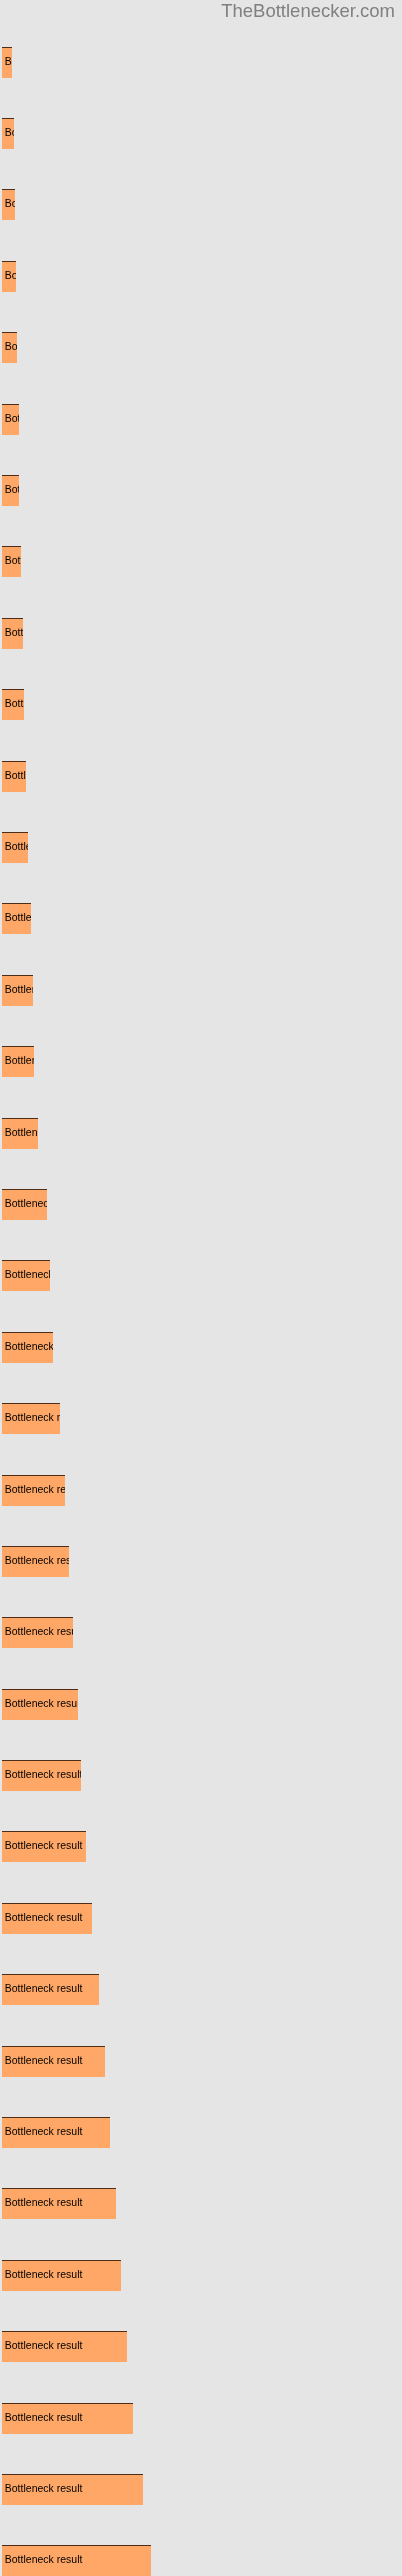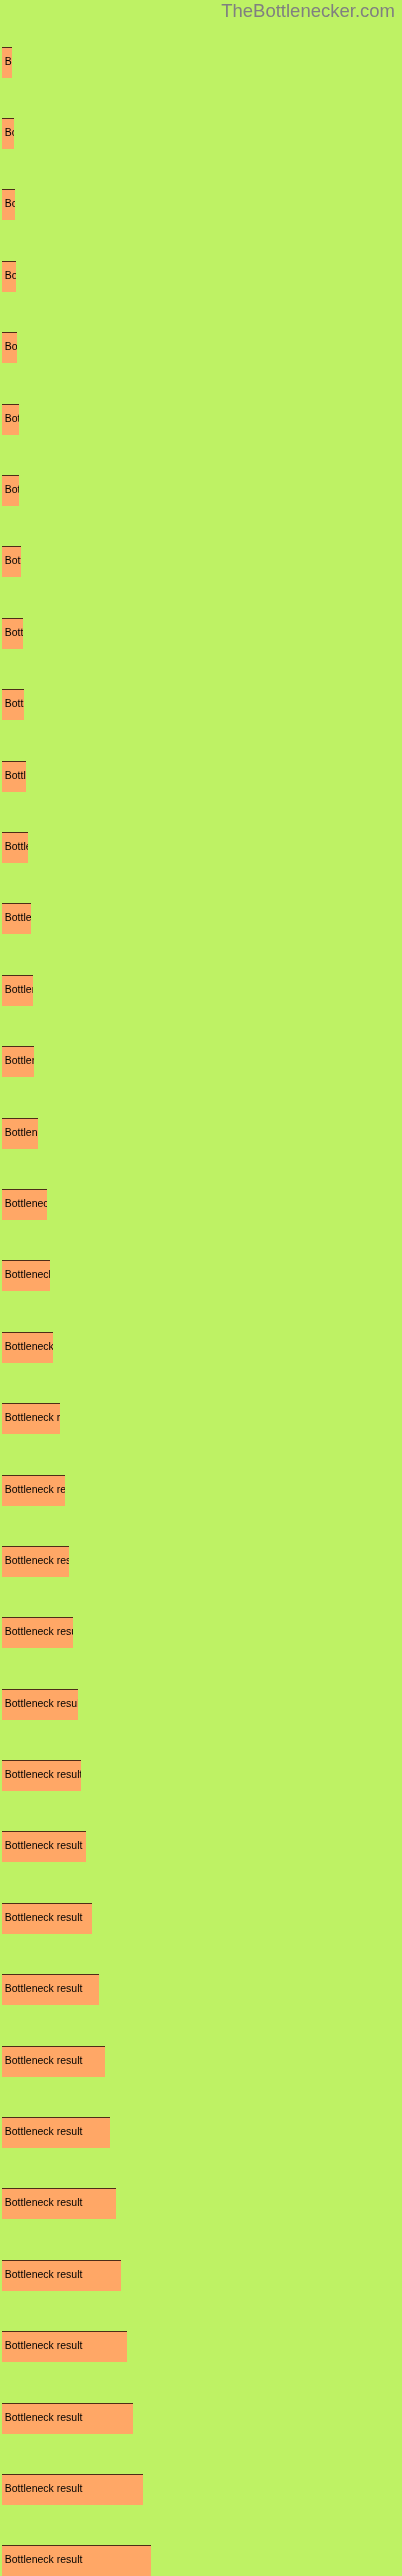--- a/index.html
+++ b/index.html
@@ -13,21 +13,21 @@
     position: relative;
     font-family: "Liberation Sans", sans-serif;
     overflow: hidden;
   }
   #chart-root {
     position: absolute;
     left: 0;
     top: 0;
     width: 403px;
     height: 2576px;
-    background: #bef264;
+    background: #e5e5e5;
   }
   #watermark {
     position: absolute;
     right: 8px;
     top: 0px;
     color: #808080;
     font-size: 18.5px;
     font-family: "Liberation Sans", sans-serif;
     letter-spacing: 0px;
     white-space: nowrap;

